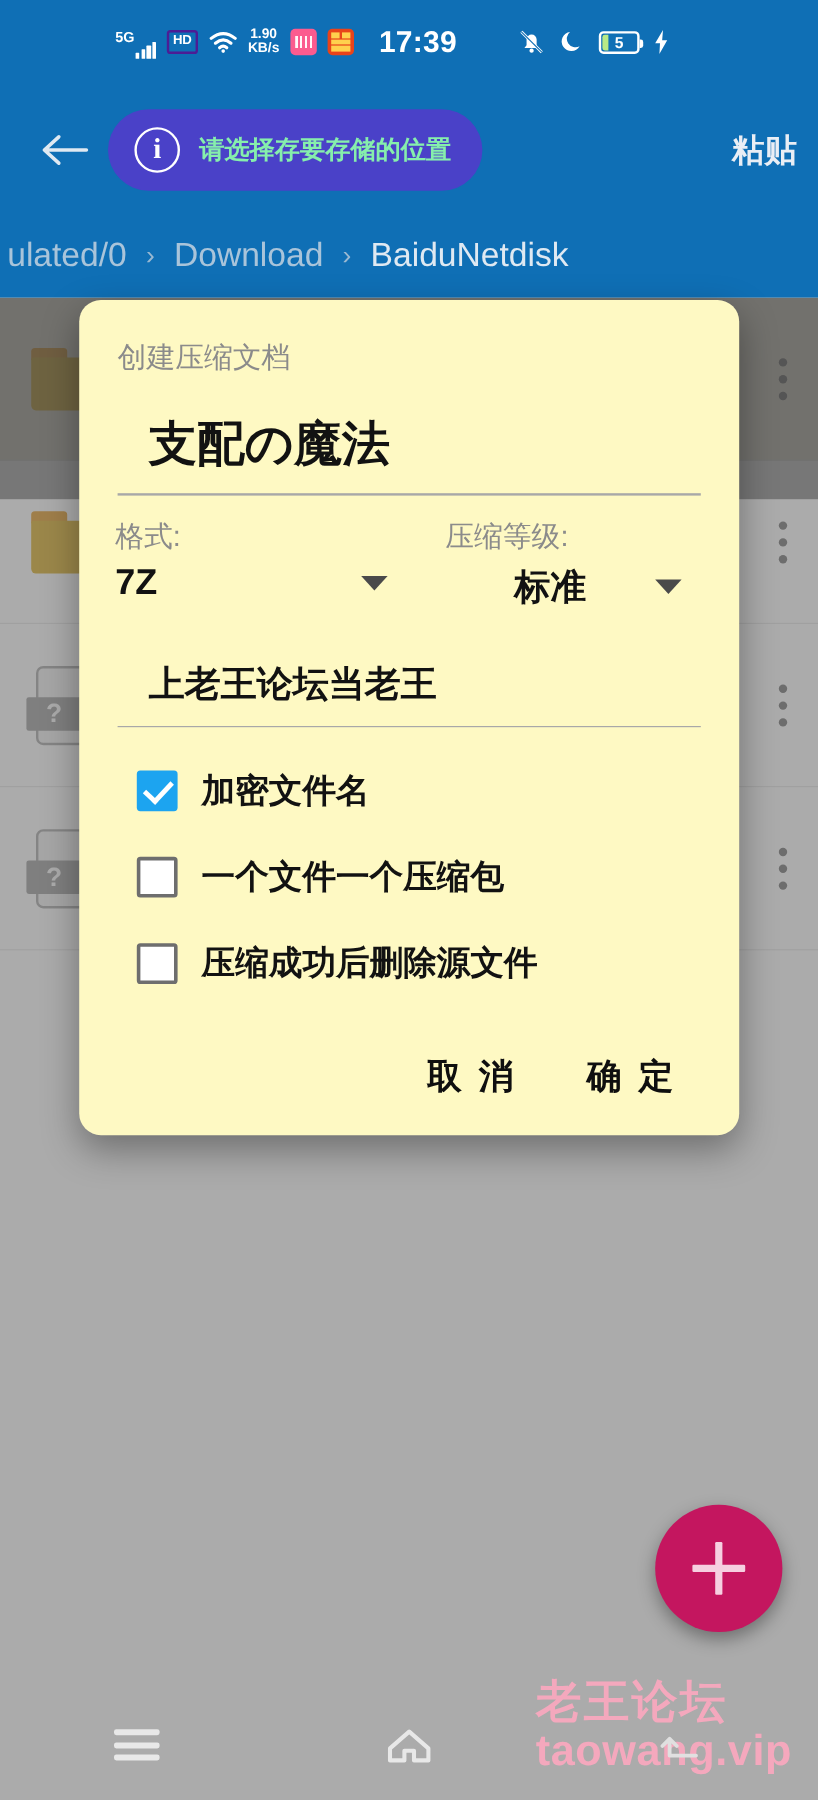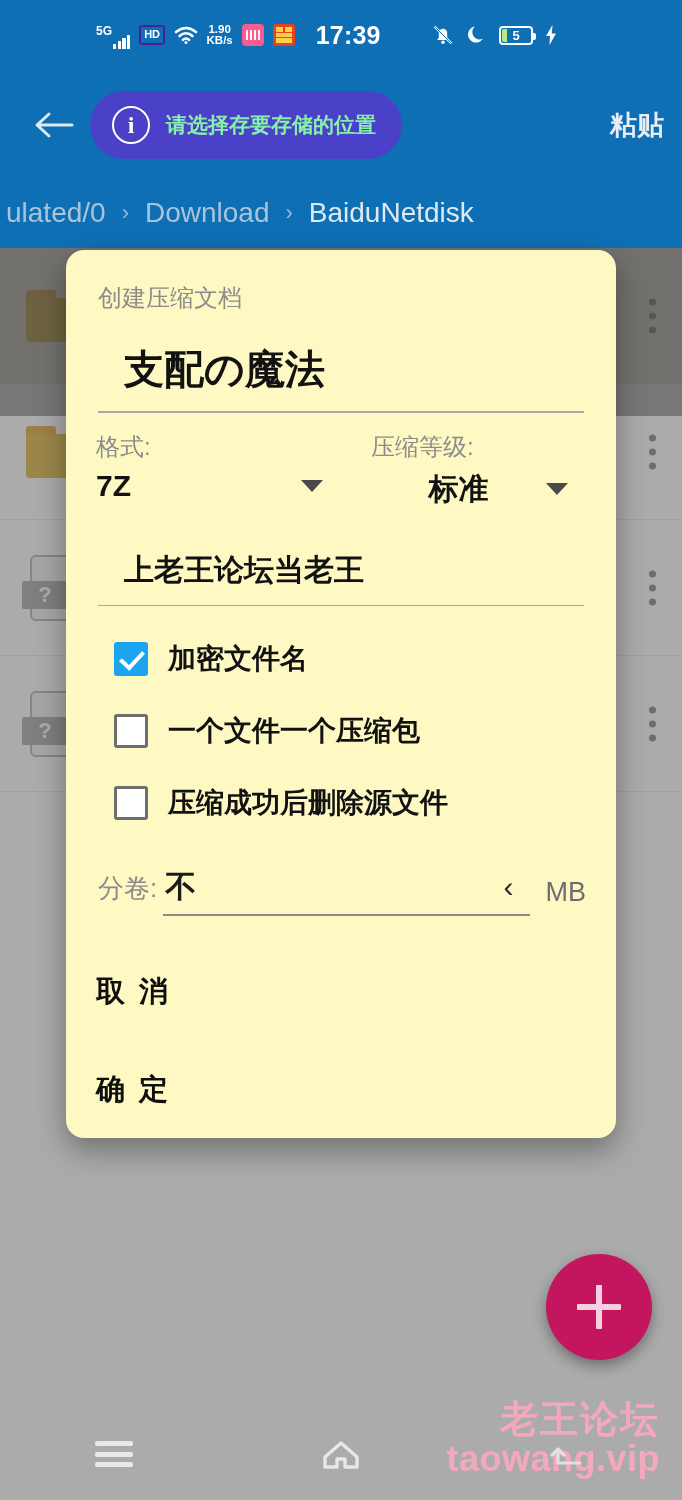--- a/index.html
+++ b/index.html
@@ -183,21 +183,21 @@
   .fab .plus { position: relative; width: 44px; height: 44px; }
   .fab .plus::before, .fab .plus::after {
     content: ""; position: absolute; background: #f6cfe0; border-radius: 1px;
   }
   .fab .plus::before { left: 0; top: 19px; width: 44px; height: 6px; }
   .fab .plus::after  { top: 0; left: 19px; height: 44px; width: 6px; }
 
   
   .watermark {
     position: absolute; right: 22px; bottom: 22px;
-    text-align: right; z-index: 4; pointer-events: none; margin-left: 44px;
+    text-align: left; z-index: 4; pointer-events: none; margin-left: 44px;
   }
   .watermark .wm1 {
     font-size: 38px; font-weight: 700; color: #f4a8bd; letter-spacing: 2px; line-height: 1.05;
   }
   .watermark .wm2 {
     font-size: 36px; font-weight: 700; color: #f4a8bd; letter-spacing: .5px; line-height: 1.05;
   }
 
   
   .navbar {
@@ -283,21 +283,21 @@
     flex: 1; margin-left: 6px; border-bottom: 2px solid #8a8a8a;
     display: flex; align-items: center; justify-content: space-between;
     padding: 0 16px 6px 2px;
   }
   .vol-val { font-size: 31px; color: #1b1b1b; font-weight: 700; }
   .chev-left { font-size: 30px; color: #2b2b2b; line-height: 1; }
   .vol-unit { font-size: 27px; color: #6d6d6d; margin-left: 16px; padding-bottom: 8px; }
 
   .dlg-actions {
     display: flex; justify-content: flex-end; gap: 58px;
-    margin-top: 56px; padding-right: 22px; padding-bottom: 6px; flex-direction: column;
+    margin-top: 56px; padding-right: 22px; padding-bottom: 6px;
   }
   .dlg-btn { font-size: 29px; font-weight: 700; color: #0f0f0f; letter-spacing: 3px; }
 </style>
 </head>
 <body>
 
 <div id="screen">
 
   <div class="app-bg">
 
@@ -486,28 +486,20 @@
     </div>
     <div class="check-row">
       <span class="cbox off"></span>
       <span class="check-label">一个文件一个压缩包</span>
     </div>
     <div class="check-row">
       <span class="cbox off"></span>
       <span class="check-label">压缩成功后删除源文件</span>
     </div>
 
-    <div class="volume-row">
-      <span class="vol-label">分卷:</span>
-      <span class="vol-input">
-        <span class="vol-val">不</span>
-        <span class="chev-left">‹</span>
-      </span>
-      <span class="vol-unit">MB</span>
-    </div>
 
     <div class="dlg-actions">
       <span class="dlg-btn">取 消</span>
       <span class="dlg-btn">确 定</span>
     </div>
   </div>
 
 </div>
 
 </body></html>

